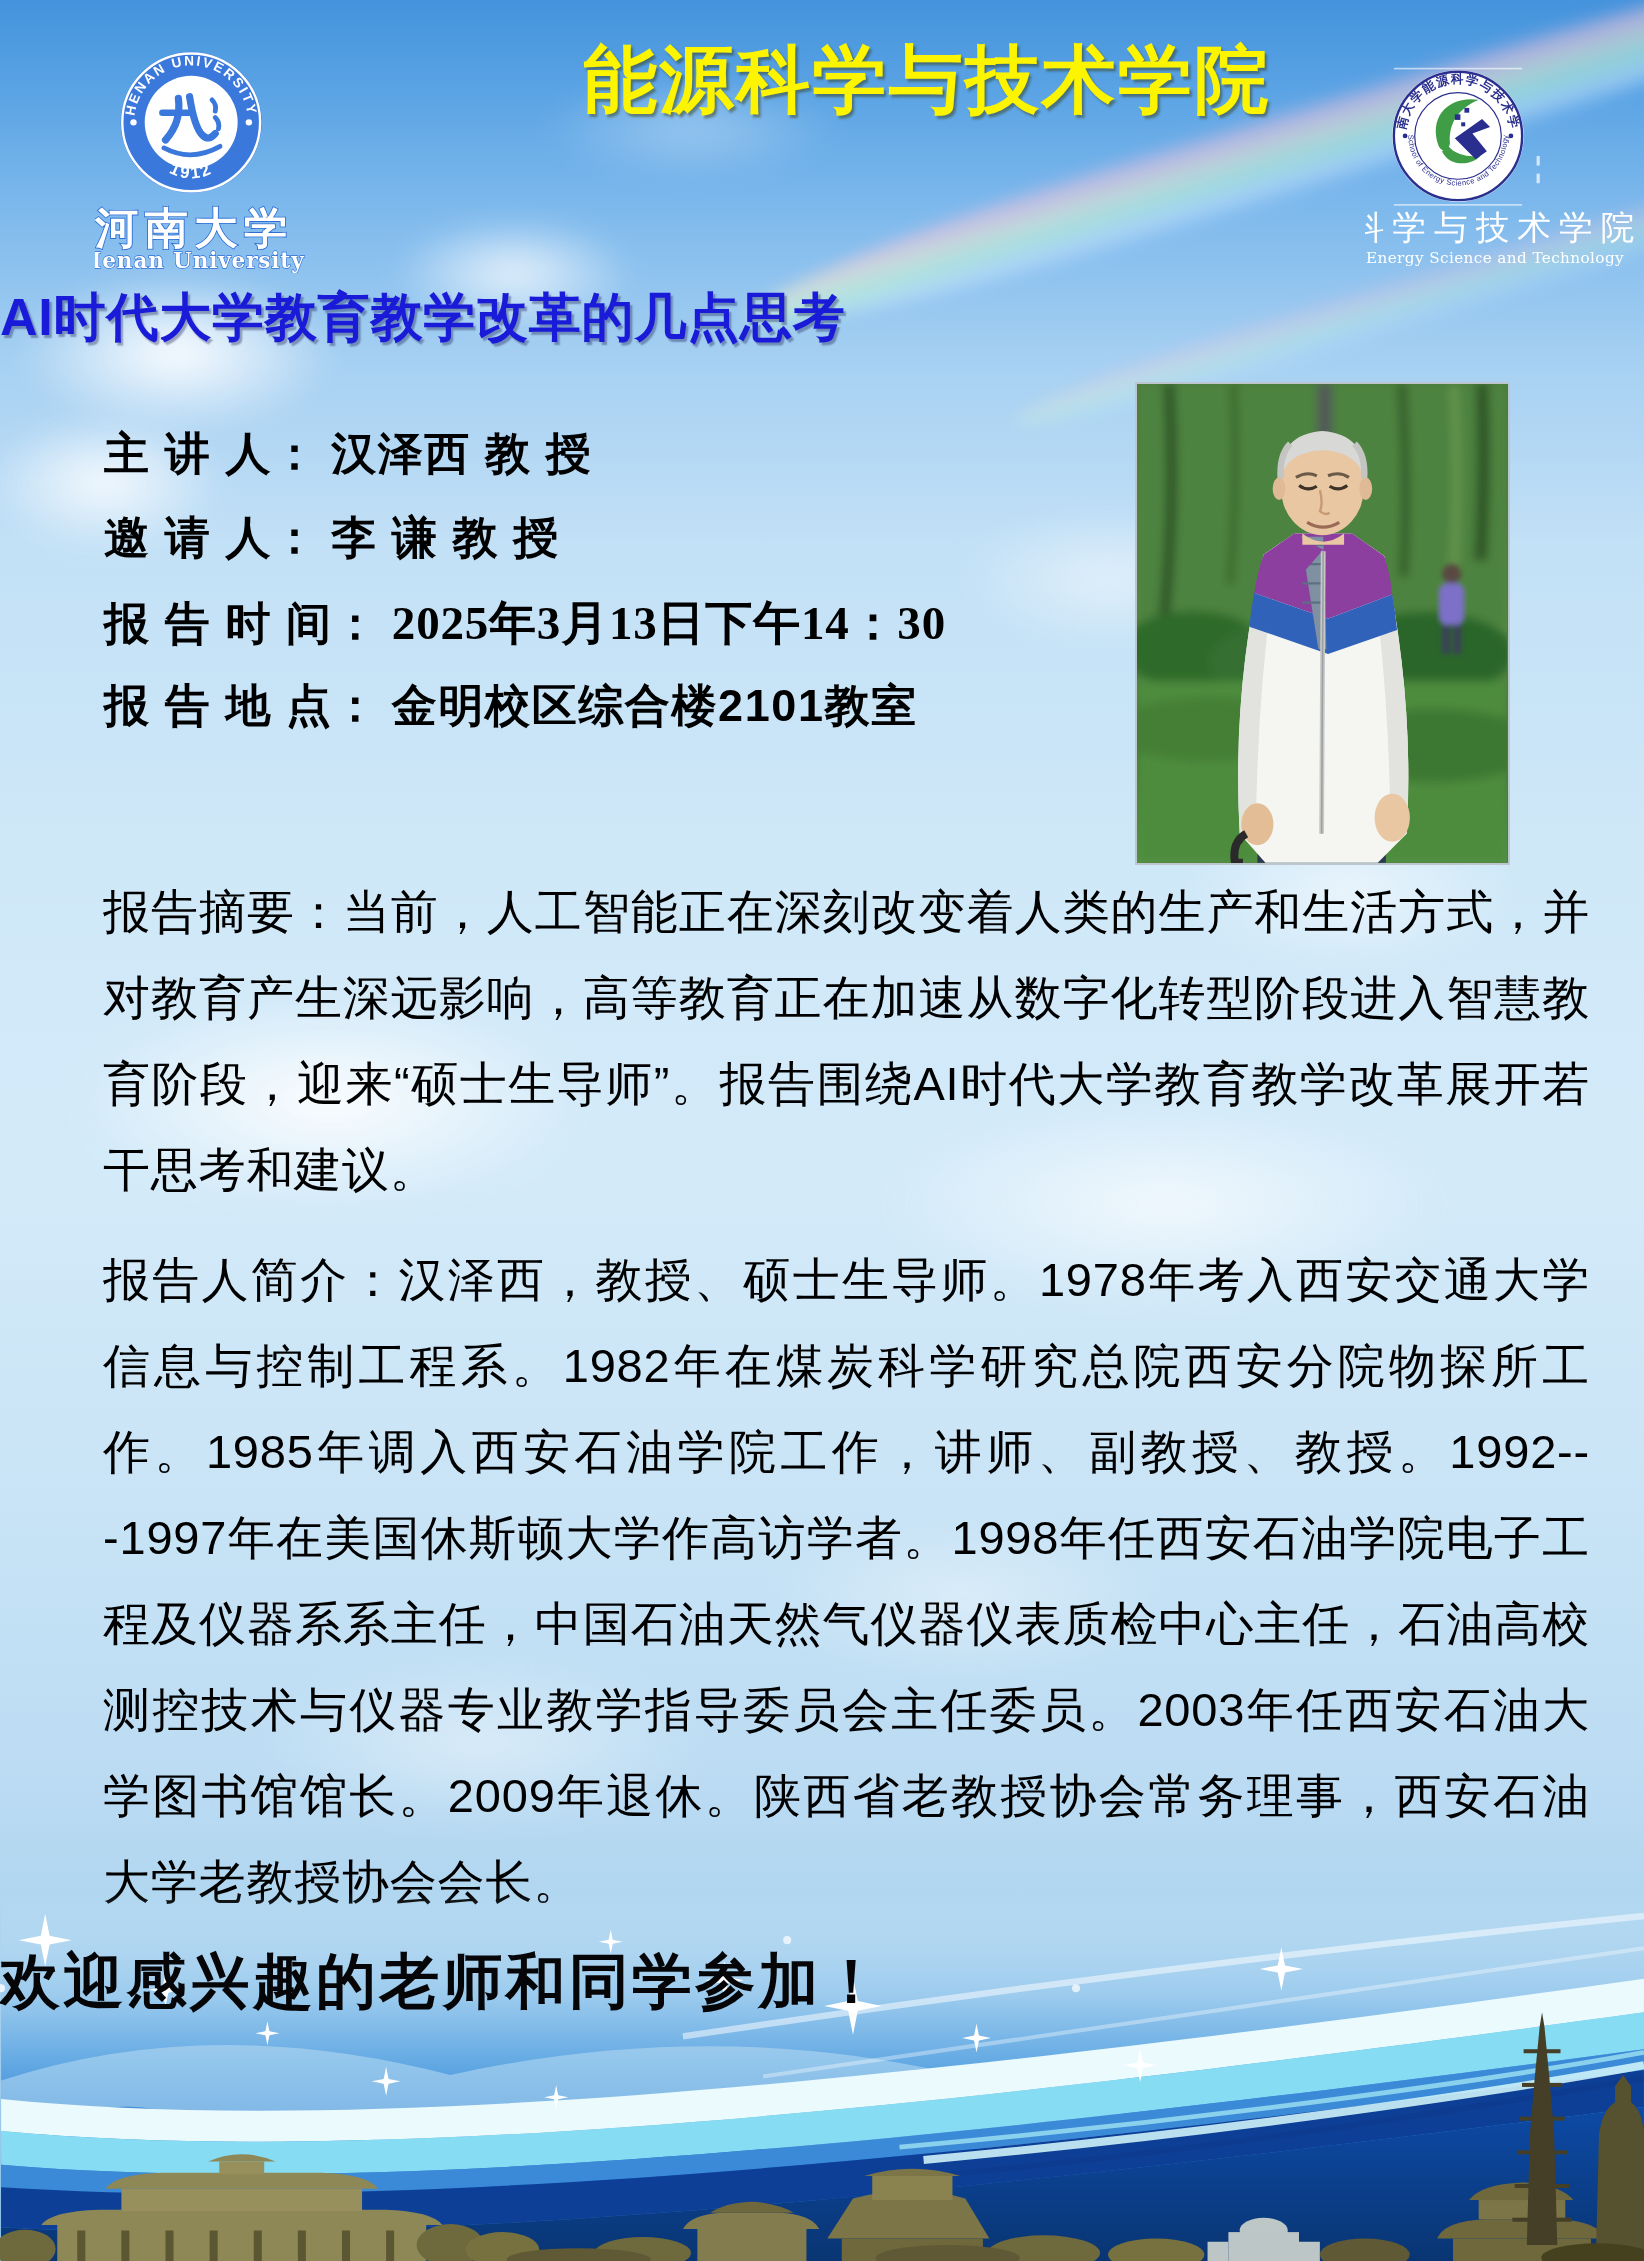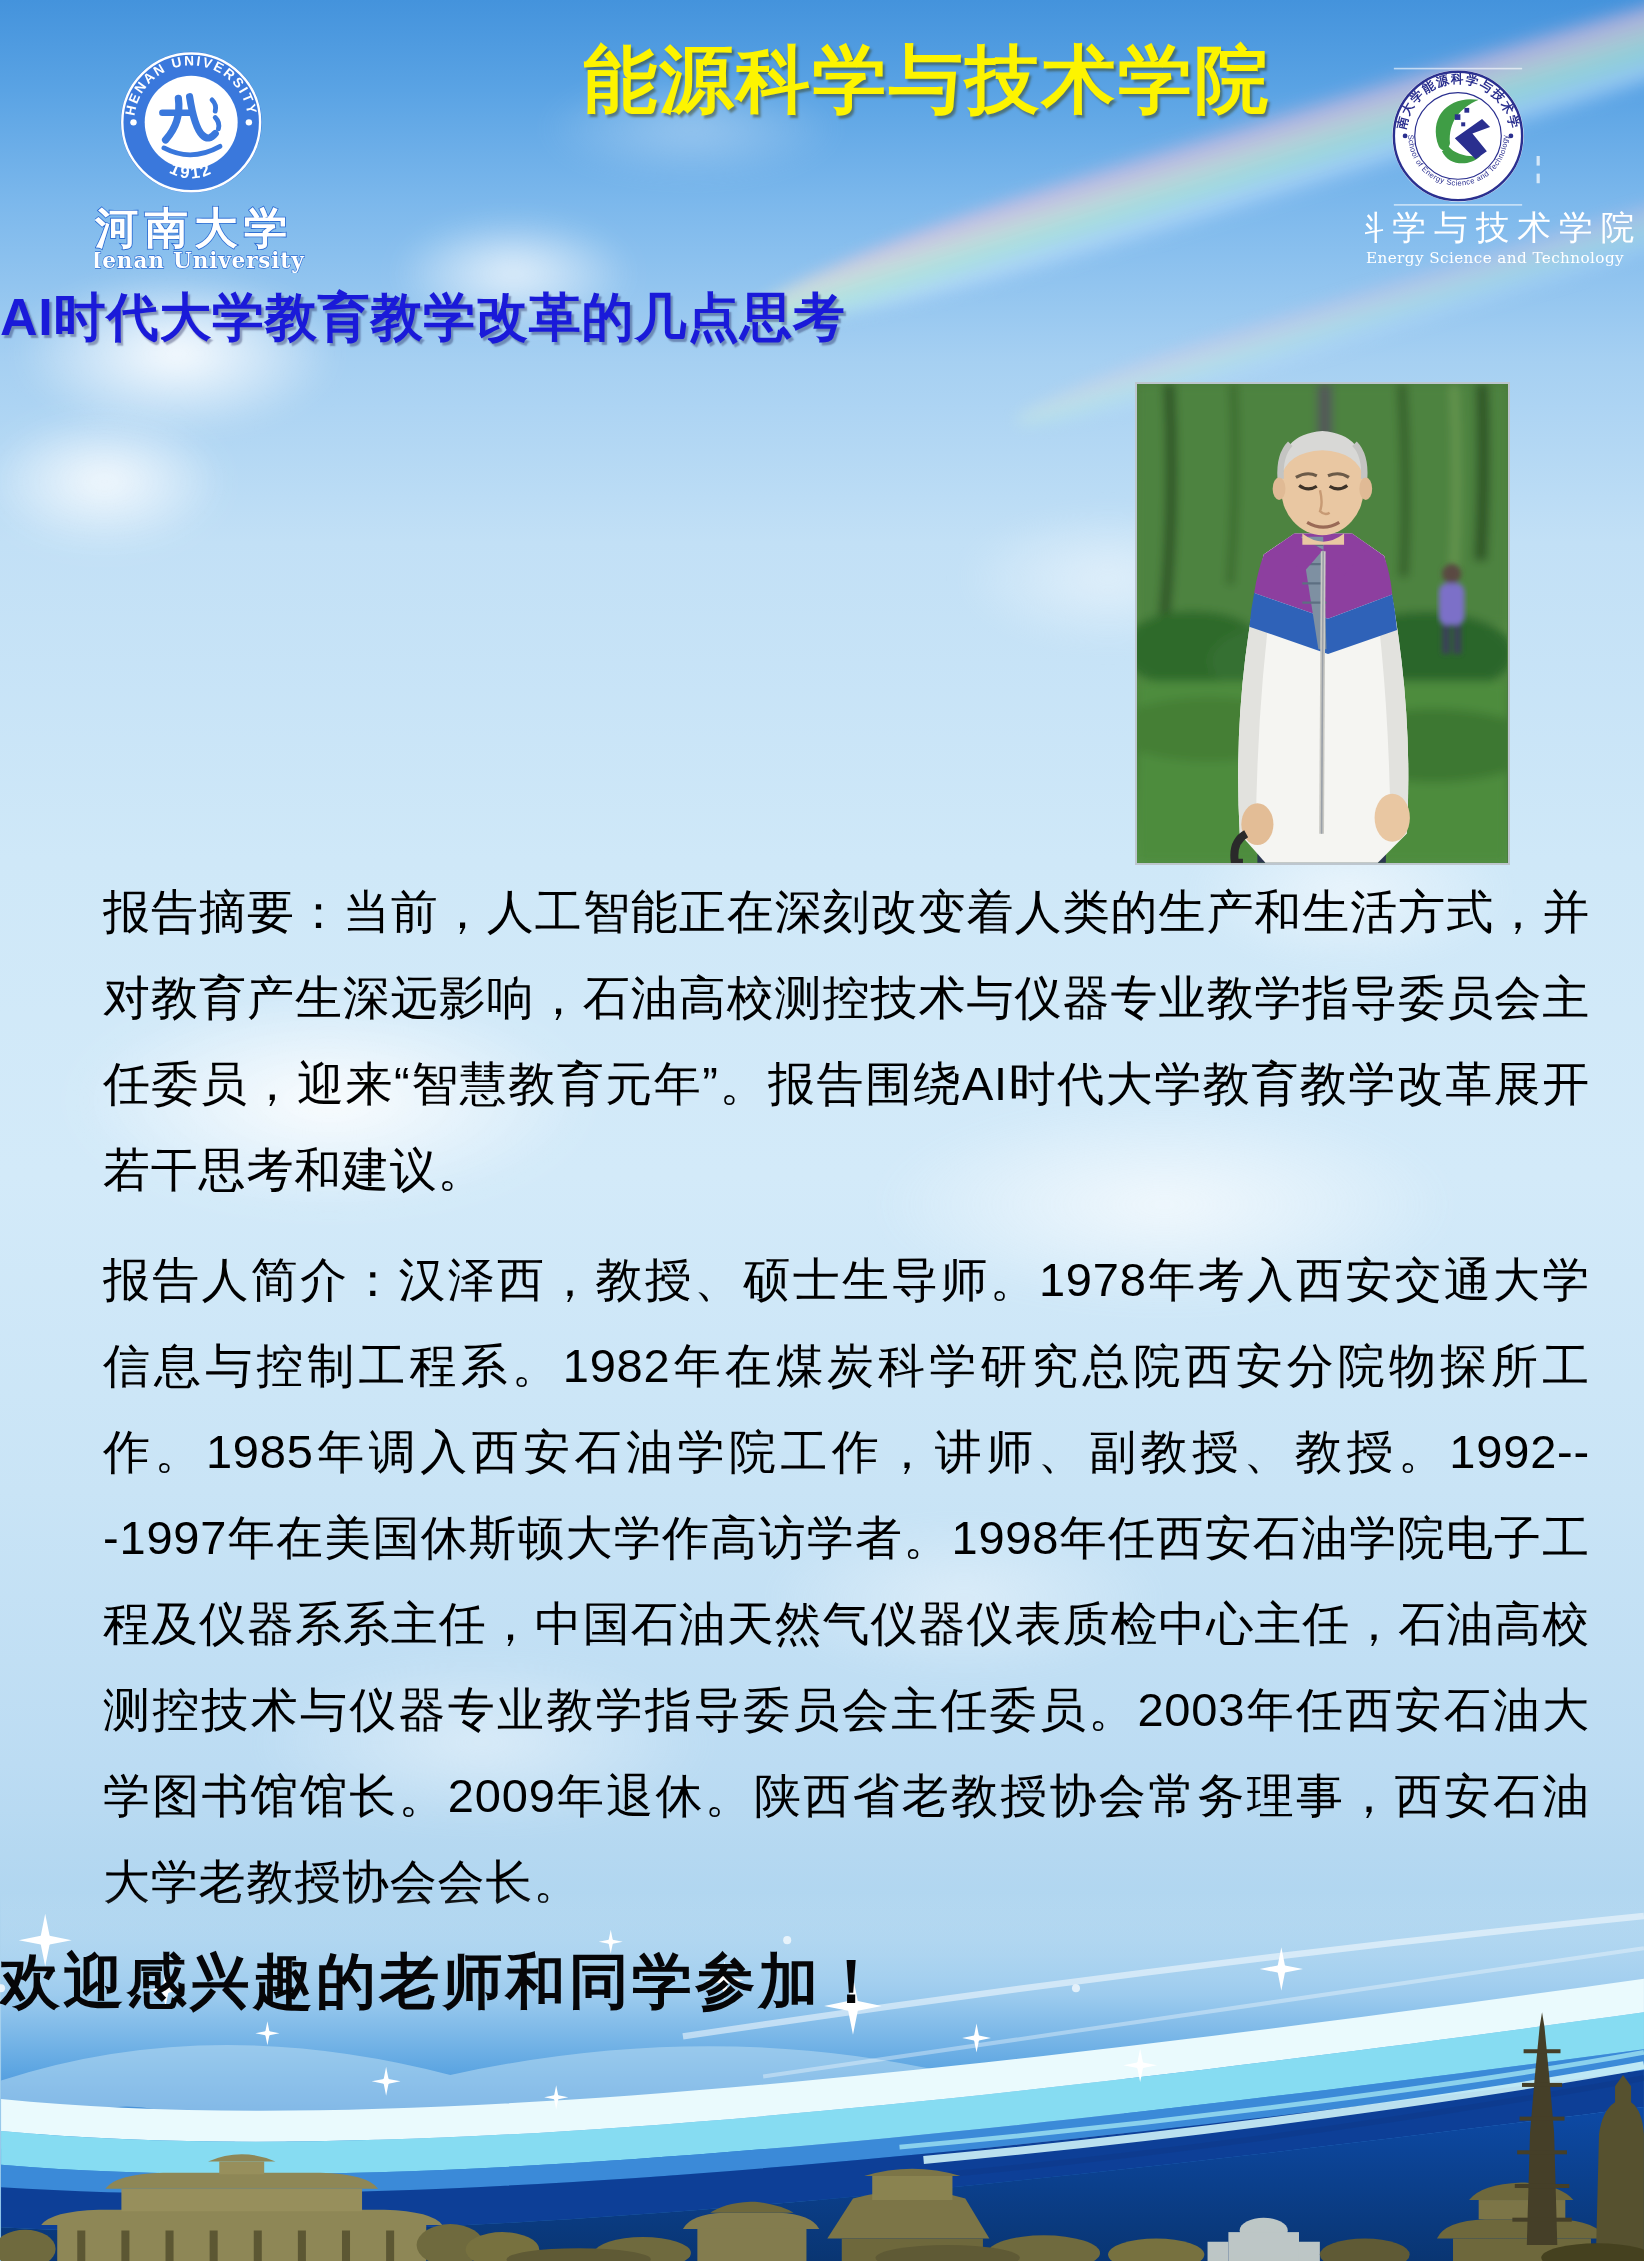--- a/index.html
+++ b/index.html
@@ -124,20 +124,38 @@
       <rect x="112" y="76" width="7" height="7" fill="#2a2f8f"></rect>
       <rect x="124" y="68" width="6" height="6" fill="#2a2f8f"></rect>
       <rect x="120" y="86" width="5" height="5" fill="#2a2f8f"></rect>
     </g>
     <text class="eseal-cn" x="112" y="232" text-anchor="middle">能源科学与技术学院</text>
     <text class="eseal-en" x="112" y="262" text-anchor="middle">School of Energy Science and Technology</text>
   </svg>
 
   <div class="blue-title">AI时代大学教育教学改革的几点思考</div>
 
+  <div class="info">
+    <div class="info-line">
+      <span class="info-label">主 讲 人：</span>
+      <span class="info-value">汉泽西 教 授</span>
+    </div>
+    <div class="info-line">
+      <span class="info-label">邀 请 人：</span>
+      <span class="info-value">李 谦 教 授</span>
+    </div>
+    <div class="info-line">
+      <span class="info-label">报 告 时 间：</span>
+      <span class="info-value serif">2025年3月13日下午14：30</span>
+    </div>
+    <div class="info-line">
+      <span class="info-label">报 告 地 点：</span>
+      <span class="info-value">金明校区综合楼2101教室</span>
+    </div>
+  </div>
 
   <div class="photo">
     <svg width="370" height="479" viewBox="0 0 461 596">
       <defs>
         <filter id="b6">
             <feGaussianBlur stdDeviation="6"></feGaussianBlur>
           </filter>
         <filter id="b3">
             <feGaussianBlur stdDeviation="3"></feGaussianBlur>
           </filter>
@@ -206,21 +224,21 @@
         <path d="M206 186 q26 20 52 0 L258 200 L206 200 Z" fill="#e9c7a2"></path>
 
         <ellipse cx="150" cy="548" rx="20" ry="26" fill="#e3bd96"></ellipse>
         <ellipse cx="318" cy="540" rx="22" ry="30" fill="#e9c7a2"></ellipse>
         <path d="M136 560 q-18 10 -14 36 l10 0" stroke="#2a2a2a" stroke-width="10" fill="none"></path>
       </g>
     </svg>
   </div>
 
   <div class="para abstract">
-    <span class="lead">报告摘要：</span><span>当前，人工智能正在深刻改变着人类的生产和生活方式，并对教育产生深远影响，石油高校测控技术与仪器专业教学指导委员会主任委员，迎来“智慧教育元年”。报告围绕AI时代大学教育教学改革展开若干思考和建议。</span>
+    <span class="lead">报告摘要：</span><span>当前，人工智能正在深刻改变着人类的生产和生活方式，并对教育产生深远影响，高等教育正在加速从数字化转型阶段进入智慧教育阶段，迎来“硕士生导师”。报告围绕AI时代大学教育教学改革展开若干思考和建议。</span>
   </div>
 
   <div class="para bio">
     <span class="lead">报告人简介：</span><span>汉泽西，教授、硕士生导师。1978年考入西安交通大学信息与控制工程系。1982年在煤炭科学研究总院西安分院物探所工作。1985年调入西安石油学院工作，讲师、副教授、教授。1992---1997年在美国休斯顿大学作高访学者。1998年任西安石油学院电子工程及仪器系系主任，中国石油天然气仪器仪表质检中心主任，石油高校测控技术与仪器专业教学指导委员会主任委员。2003年任西安石油大学图书馆馆长。2009年退休。陕西省老教授协会常务理事，西安石油大学老教授协会会长。</span>
   </div>
 
   <div class="welcome">欢迎感兴趣的老师和同学参加！</div>
 
   <svg class="scene" viewBox="0 0 2048 460">
     <defs>

